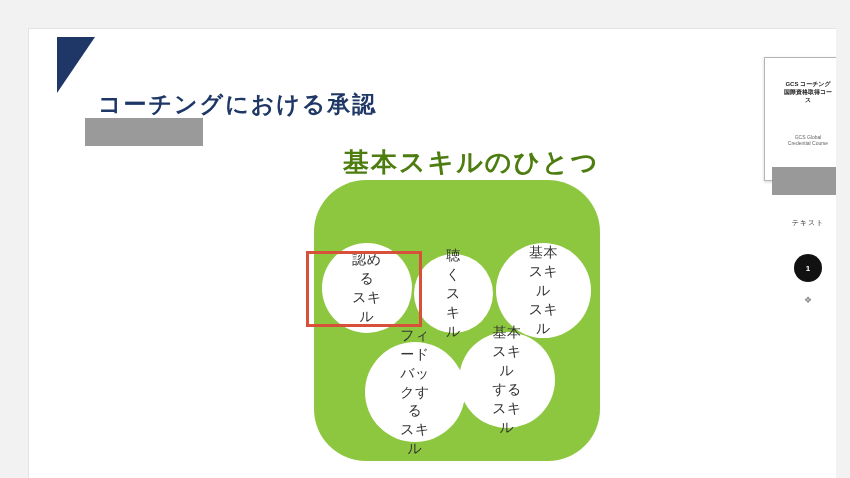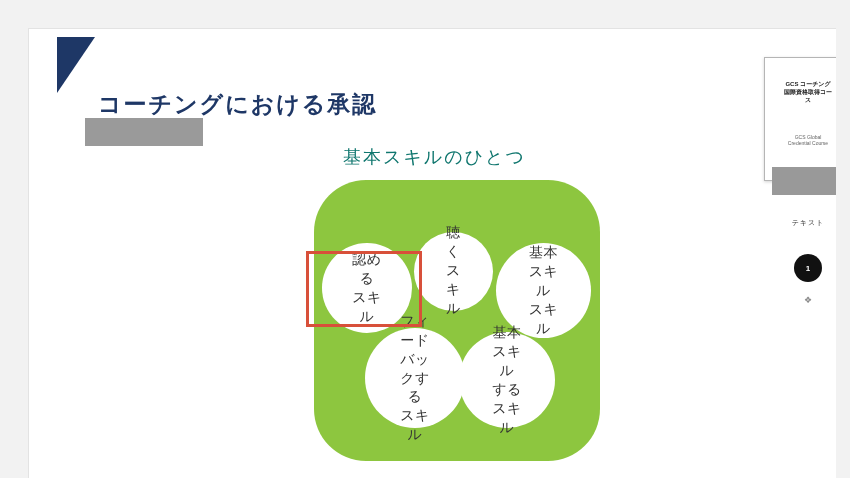--- a/index.html
+++ b/index.html
@@ -24,21 +24,21 @@
   
   .title {
     position:absolute; left:55px; top:46px;
     font-size:23px; font-weight:800; color:#1e3766; letter-spacing:2px;
   }
   .title-underline {
     position:absolute; left:56px; top:89px; width:118px; height:1px; background:#9a9a9a;
   }
   .subtitle {
     position:absolute; left:300px; top:102px;
-    font-size:18px; font-weight:400; color:#0f766e; letter-spacing:2px;
+    font-size:26px; font-weight:700; color:#4d7c0f; letter-spacing:2px;
   }
 
   
   .green-box {
     position:absolute; left:285px; top:151px; width:286px; height:281px;
     background:#8dc63f; border-radius:52px;
   }
   .group-label {
     position:absolute; left:296px; top:169px;
     font-size:17px; color:#1c1c1c; letter-spacing:1px;
@@ -47,23 +47,23 @@
   
   .skill {
     position:absolute; background:#ffffff; border-radius:50%;
     display:flex; align-items:center; justify-content:flex-end;
   }
   .skill span {
     display:block; text-align:center; font-size:14px; color:#333;
     line-height:1.35; white-space:pre-line; letter-spacing:0.5px;
   }
   .c1 { left:293px; top:214px; width:90px;  height:90px; }
-  .c2 { left:385px; top:203px; width:79px;  height:79px;font-family:Liberation Mono, monospace; }
+  .c2 { left:385px; top:225px; width:79px;  height:79px; }
   .c3 { left:467px; top:214px; width:95px;  height:95px; }
-  .c4 { left:336px; top:299px; width:100px; height:100px; }
+  .c4 { left:336px; top:313px; width:100px; height:100px; }
   .c5 { left:430px; top:303px; width:96px;  height:96px; }
 
   .highlight {
     position:absolute; left:277px; top:222px; width:116px; height:76px;
     border:3px solid #d8503a; background:transparent;
   }
 
   
   .card {
     position:absolute; left:735px; top:28px; width:88px; height:124px;

